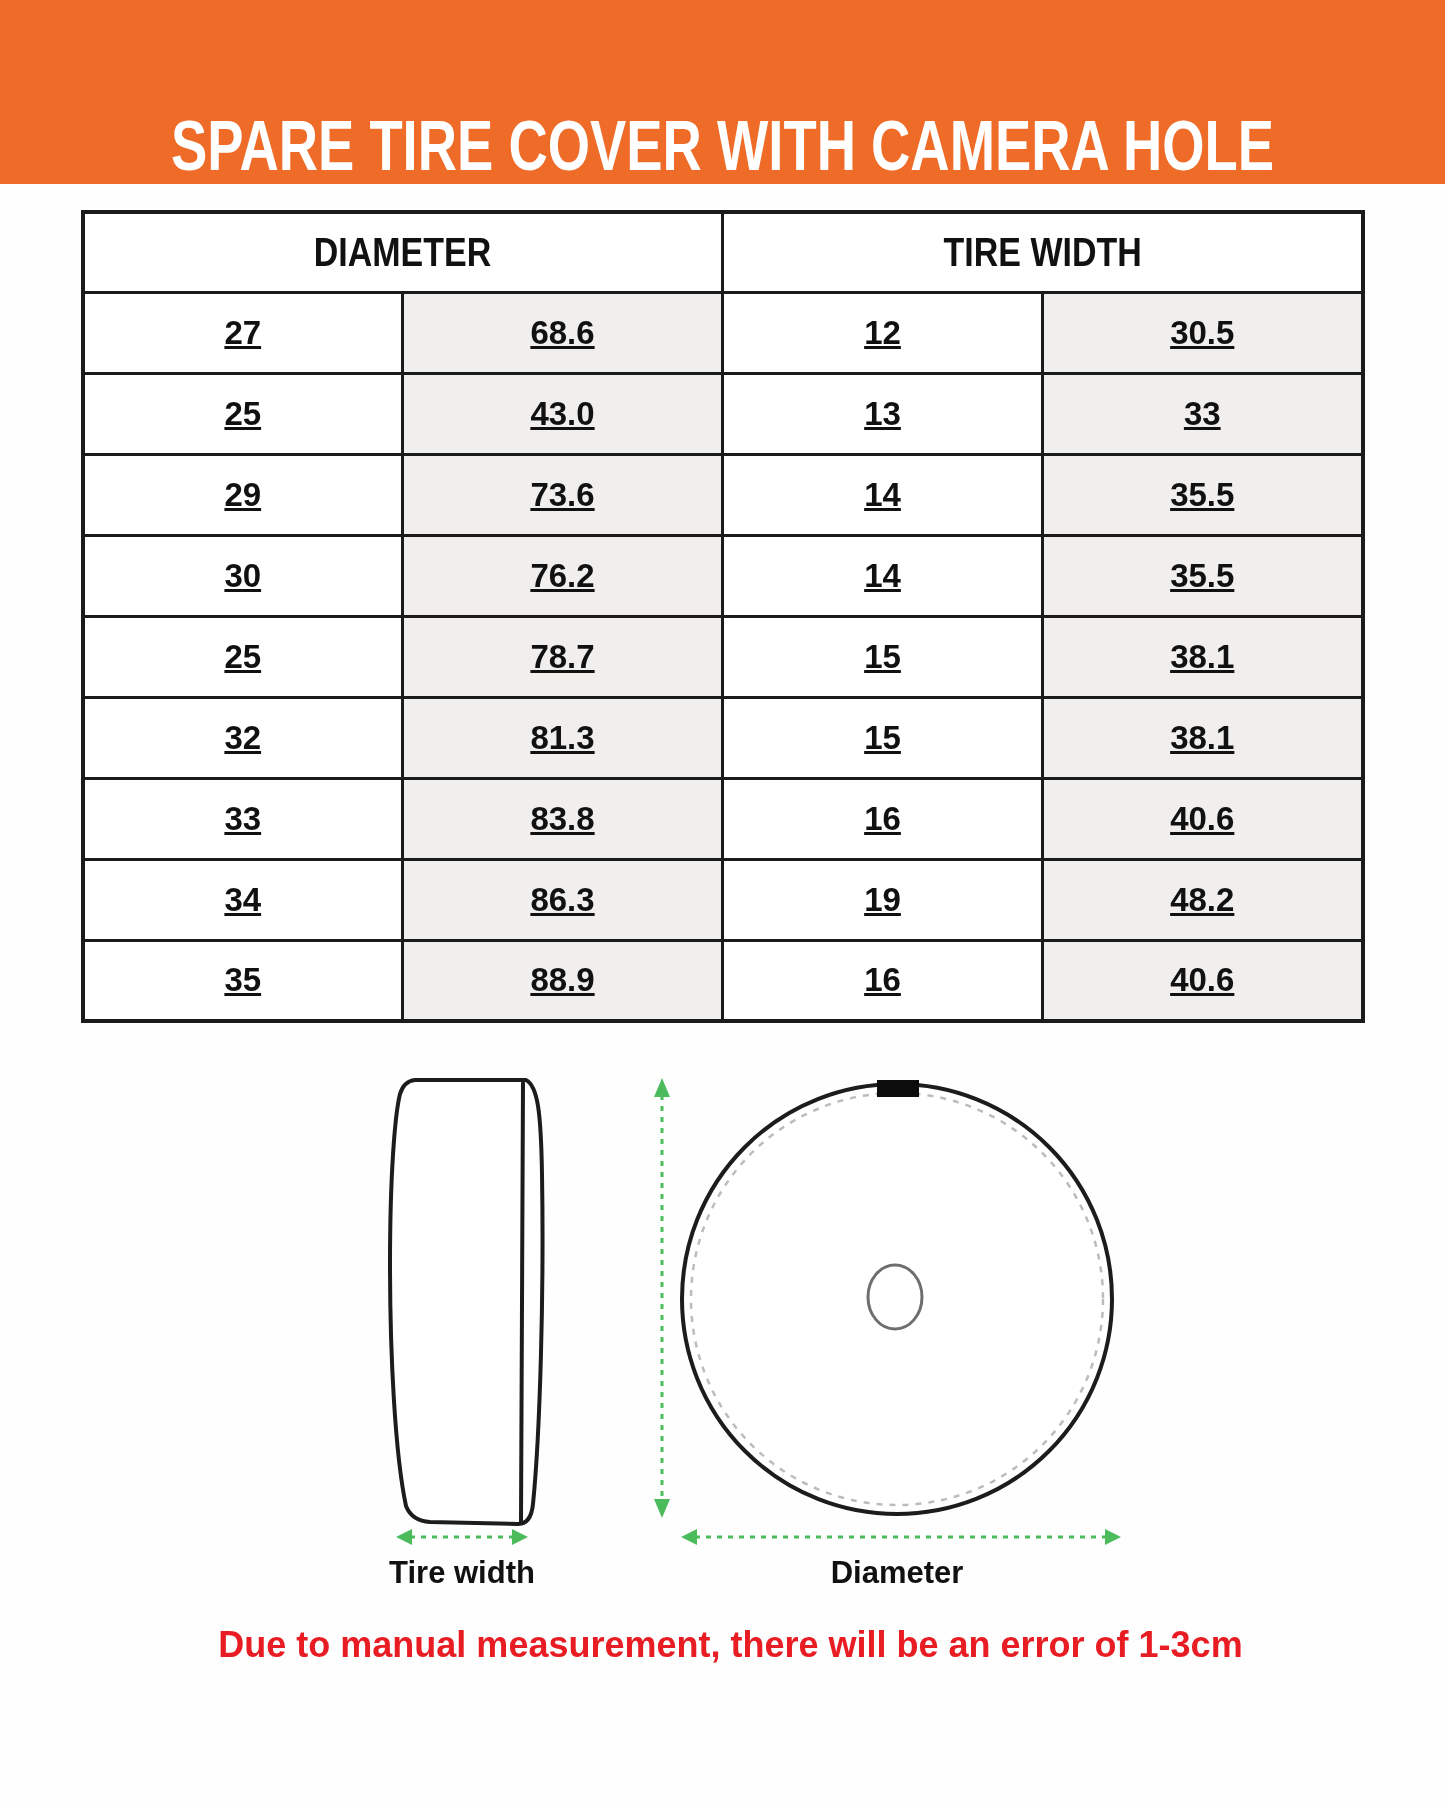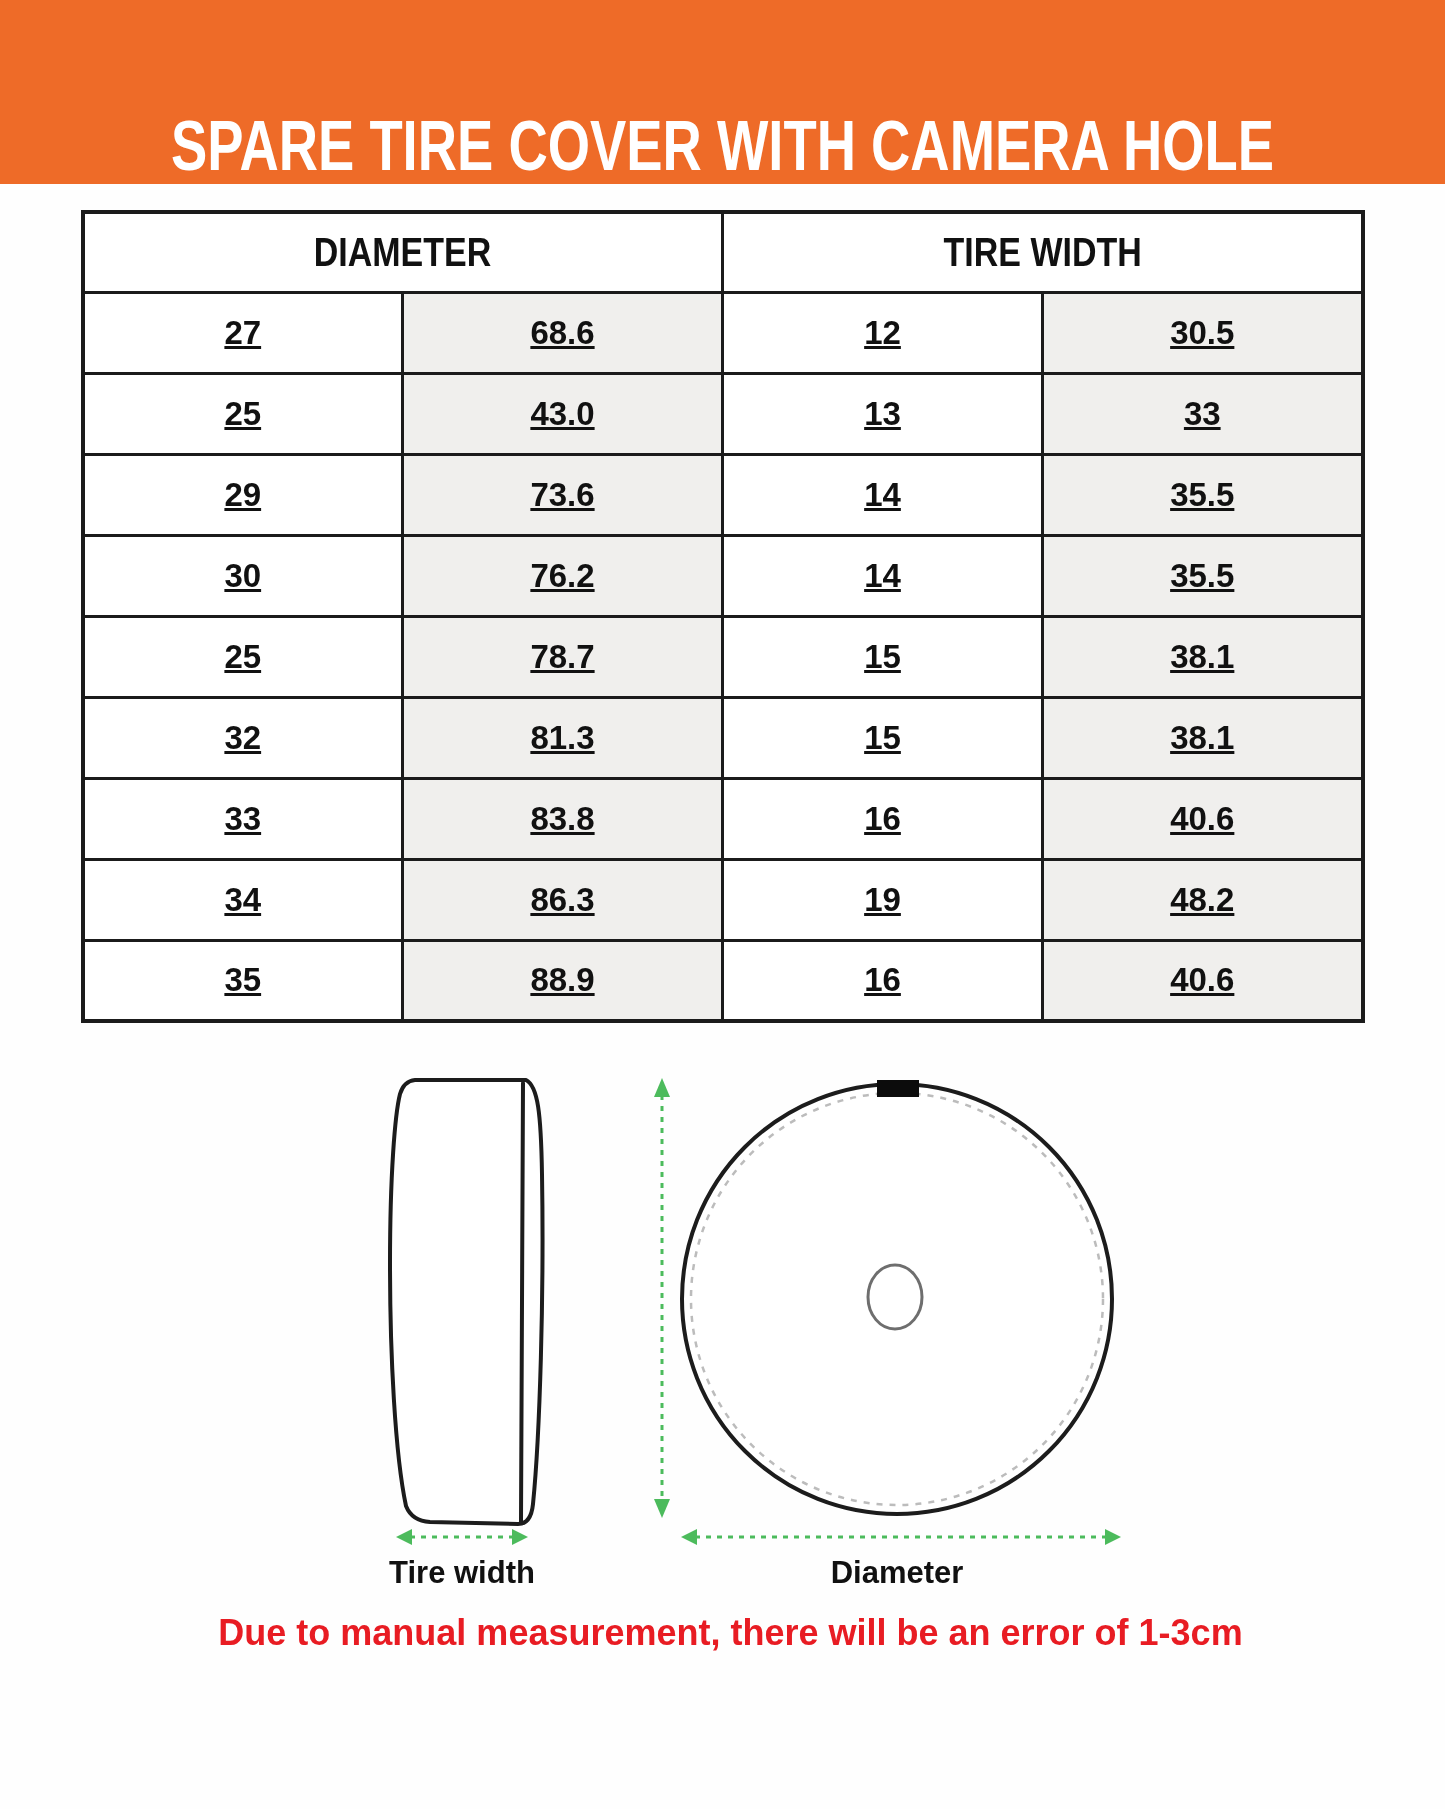--- a/index.html
+++ b/index.html
@@ -49,21 +49,21 @@
   .sv-line{stroke:var(--stroke);stroke-width:4;fill:none;stroke-linecap:round;}
   .circle-outline{fill:#ffffff;stroke:var(--stroke);stroke-width:4;}
   .dash-gray{stroke:var(--dash-gray);stroke-width:2.5;stroke-dasharray:6 7;fill:none;}
   .hub{fill:#ffffff;stroke:#6e6e6e;stroke-width:3;}
   .cam-rect{fill:#0c0c0c;}
   .dash-green{stroke:var(--green);stroke-width:3;stroke-dasharray:5 6;fill:none;}
   .green-head{fill:var(--green);stroke:none;}
   .diag-label{font-family:"Liberation Sans",sans-serif;font-size:31px;font-weight:700;fill:#111;}
   
   .footnote{
-    margin-top:14px;text-align:center;font-size:36px;font-weight:700;
+    margin-top:26px;text-align:center;font-size:36px;font-weight:700;
     color:var(--red);white-space:nowrap;padding-left:16px;
   }
 </style>
 </head>
 <body>
 
 <header class="banner">
   <h1>SPARE TIRE COVER WITH CAMERA HOLE</h1>
 </header>
 

